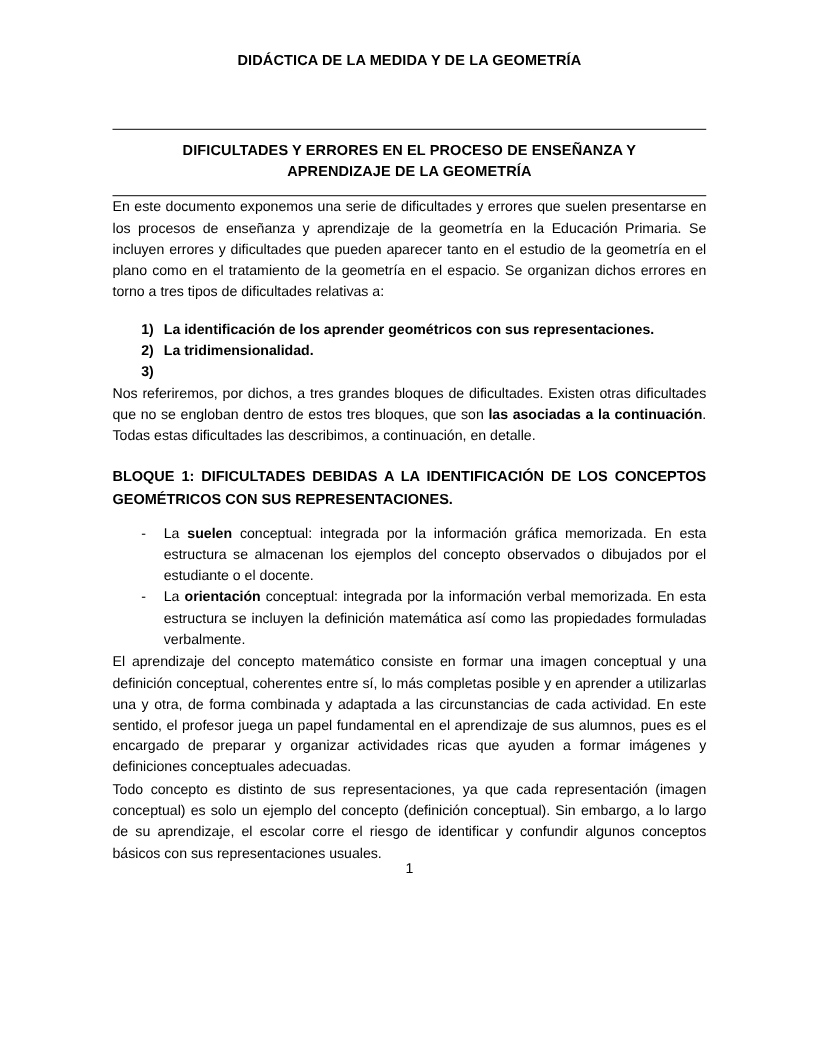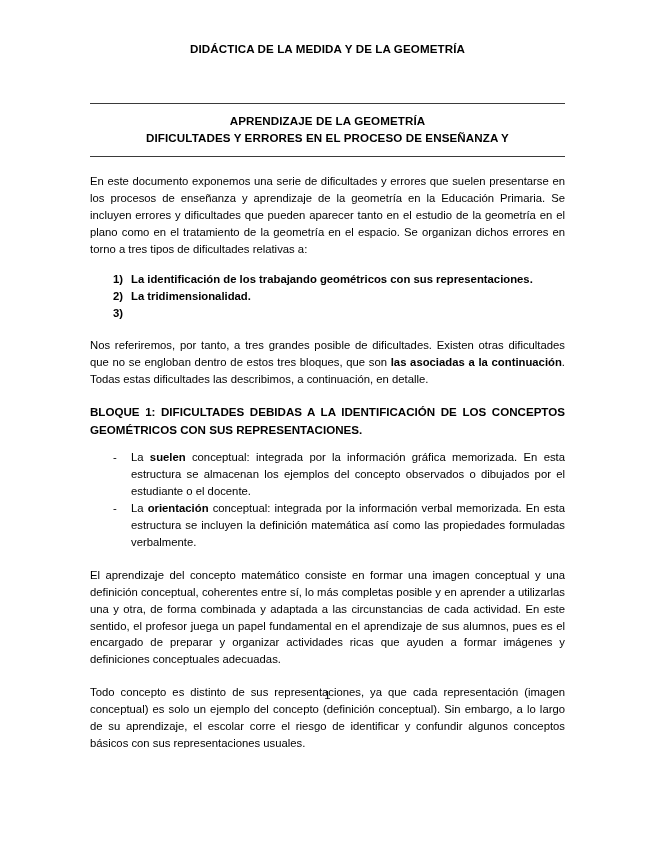--- a/index.html
+++ b/index.html
@@ -35,21 +35,21 @@
   .rule-bottom { margin-top: 9px; }
   .section-title {
     margin-top: 9px;
     text-align: center;
     font-weight: bold;
     font-size: 11.6px;
     line-height: 1.45;
     letter-spacing: 0.1px;
   }
   .para {
-    margin: 16px 0 0 0;
+    margin: 1px 0 0 0;
     text-align: justify;
   }
   .num-list {
     margin: 13px 0 0 0;
     font-weight: bold;
   }
   .num-item {
     display: flex;
     padding-left: 23px;
   }
@@ -91,43 +91,43 @@
 </head>
 <body>
 
 <div class="page">
 
   <div class="doc-header">DIDÁCTICA DE LA MEDIDA Y DE LA GEOMETRÍA</div>
 
   <hr class="rule rule-top">
 
   <div class="section-title">
+    <div>DIFICULTADES Y ERRORES EN EL PROCESO DE ENSEÑANZA Y</div>
     <div>APRENDIZAJE DE LA GEOMETRÍA</div>
-    <div>DIFICULTADES Y ERRORES EN EL PROCESO DE ENSEÑANZA Y</div>
   </div>
 
   <hr class="rule rule-bottom">
 
   <p class="para">En este documento exponemos una serie de dificultades y errores que suelen presentarse en los procesos de enseñanza y aprendizaje de la geometría en la Educación Primaria. Se incluyen errores y dificultades que pueden aparecer tanto en el estudio de la geometría en el plano como en el tratamiento de la geometría en el espacio. Se organizan dichos errores en torno a tres tipos de dificultades relativas a:</p>
 
   <div class="num-list">
     <div class="num-item">
       <span class="marker">1)</span>
-      <span class="item-text">La identificación de los trabajando geométricos con sus representaciones.</span>
+      <span class="item-text">La identificación de los aprender geométricos con sus representaciones.</span>
     </div>
     <div class="num-item">
       <span class="marker">2)</span>
       <span class="item-text">La tridimensionalidad.</span>
     </div>
     <div class="num-item">
       <span class="marker">3)</span>
     </div>
   </div>
 
-  <p class="para"><span>Nos referiremos, por tanto, a tres grandes posible de dificultades. Existen otras dificultades que no se engloban dentro de estos tres bloques, que son </span><b>las asociadas a la continuación</b><span>. Todas estas dificultades las describimos, a continuación, en detalle.</span></p>
+  <p class="para"><span>Nos referiremos, por dichos, a tres grandes bloques de dificultades. Existen otras dificultades que no se engloban dentro de estos tres bloques, que son </span><b>las asociadas a la continuación</b><span>. Todas estas dificultades las describimos, a continuación, en detalle.</span></p>
 
   <p class="block-heading">BLOQUE 1: DIFICULTADES DEBIDAS A LA IDENTIFICACIÓN DE LOS CONCEPTOS GEOMÉTRICOS CON SUS REPRESENTACIONES.</p>
 
 
   <div class="bullet-list">
     <div class="bullet-item">
       <span class="marker">-</span>
       <span class="item-text"><span>La </span><b>suelen</b><span> conceptual: integrada por la información gráfica memorizada. En esta estructura se almacenan los ejemplos del concepto observados o dibujados por el estudiante o el docente.</span></span>
     </div>
     <div class="bullet-item">

